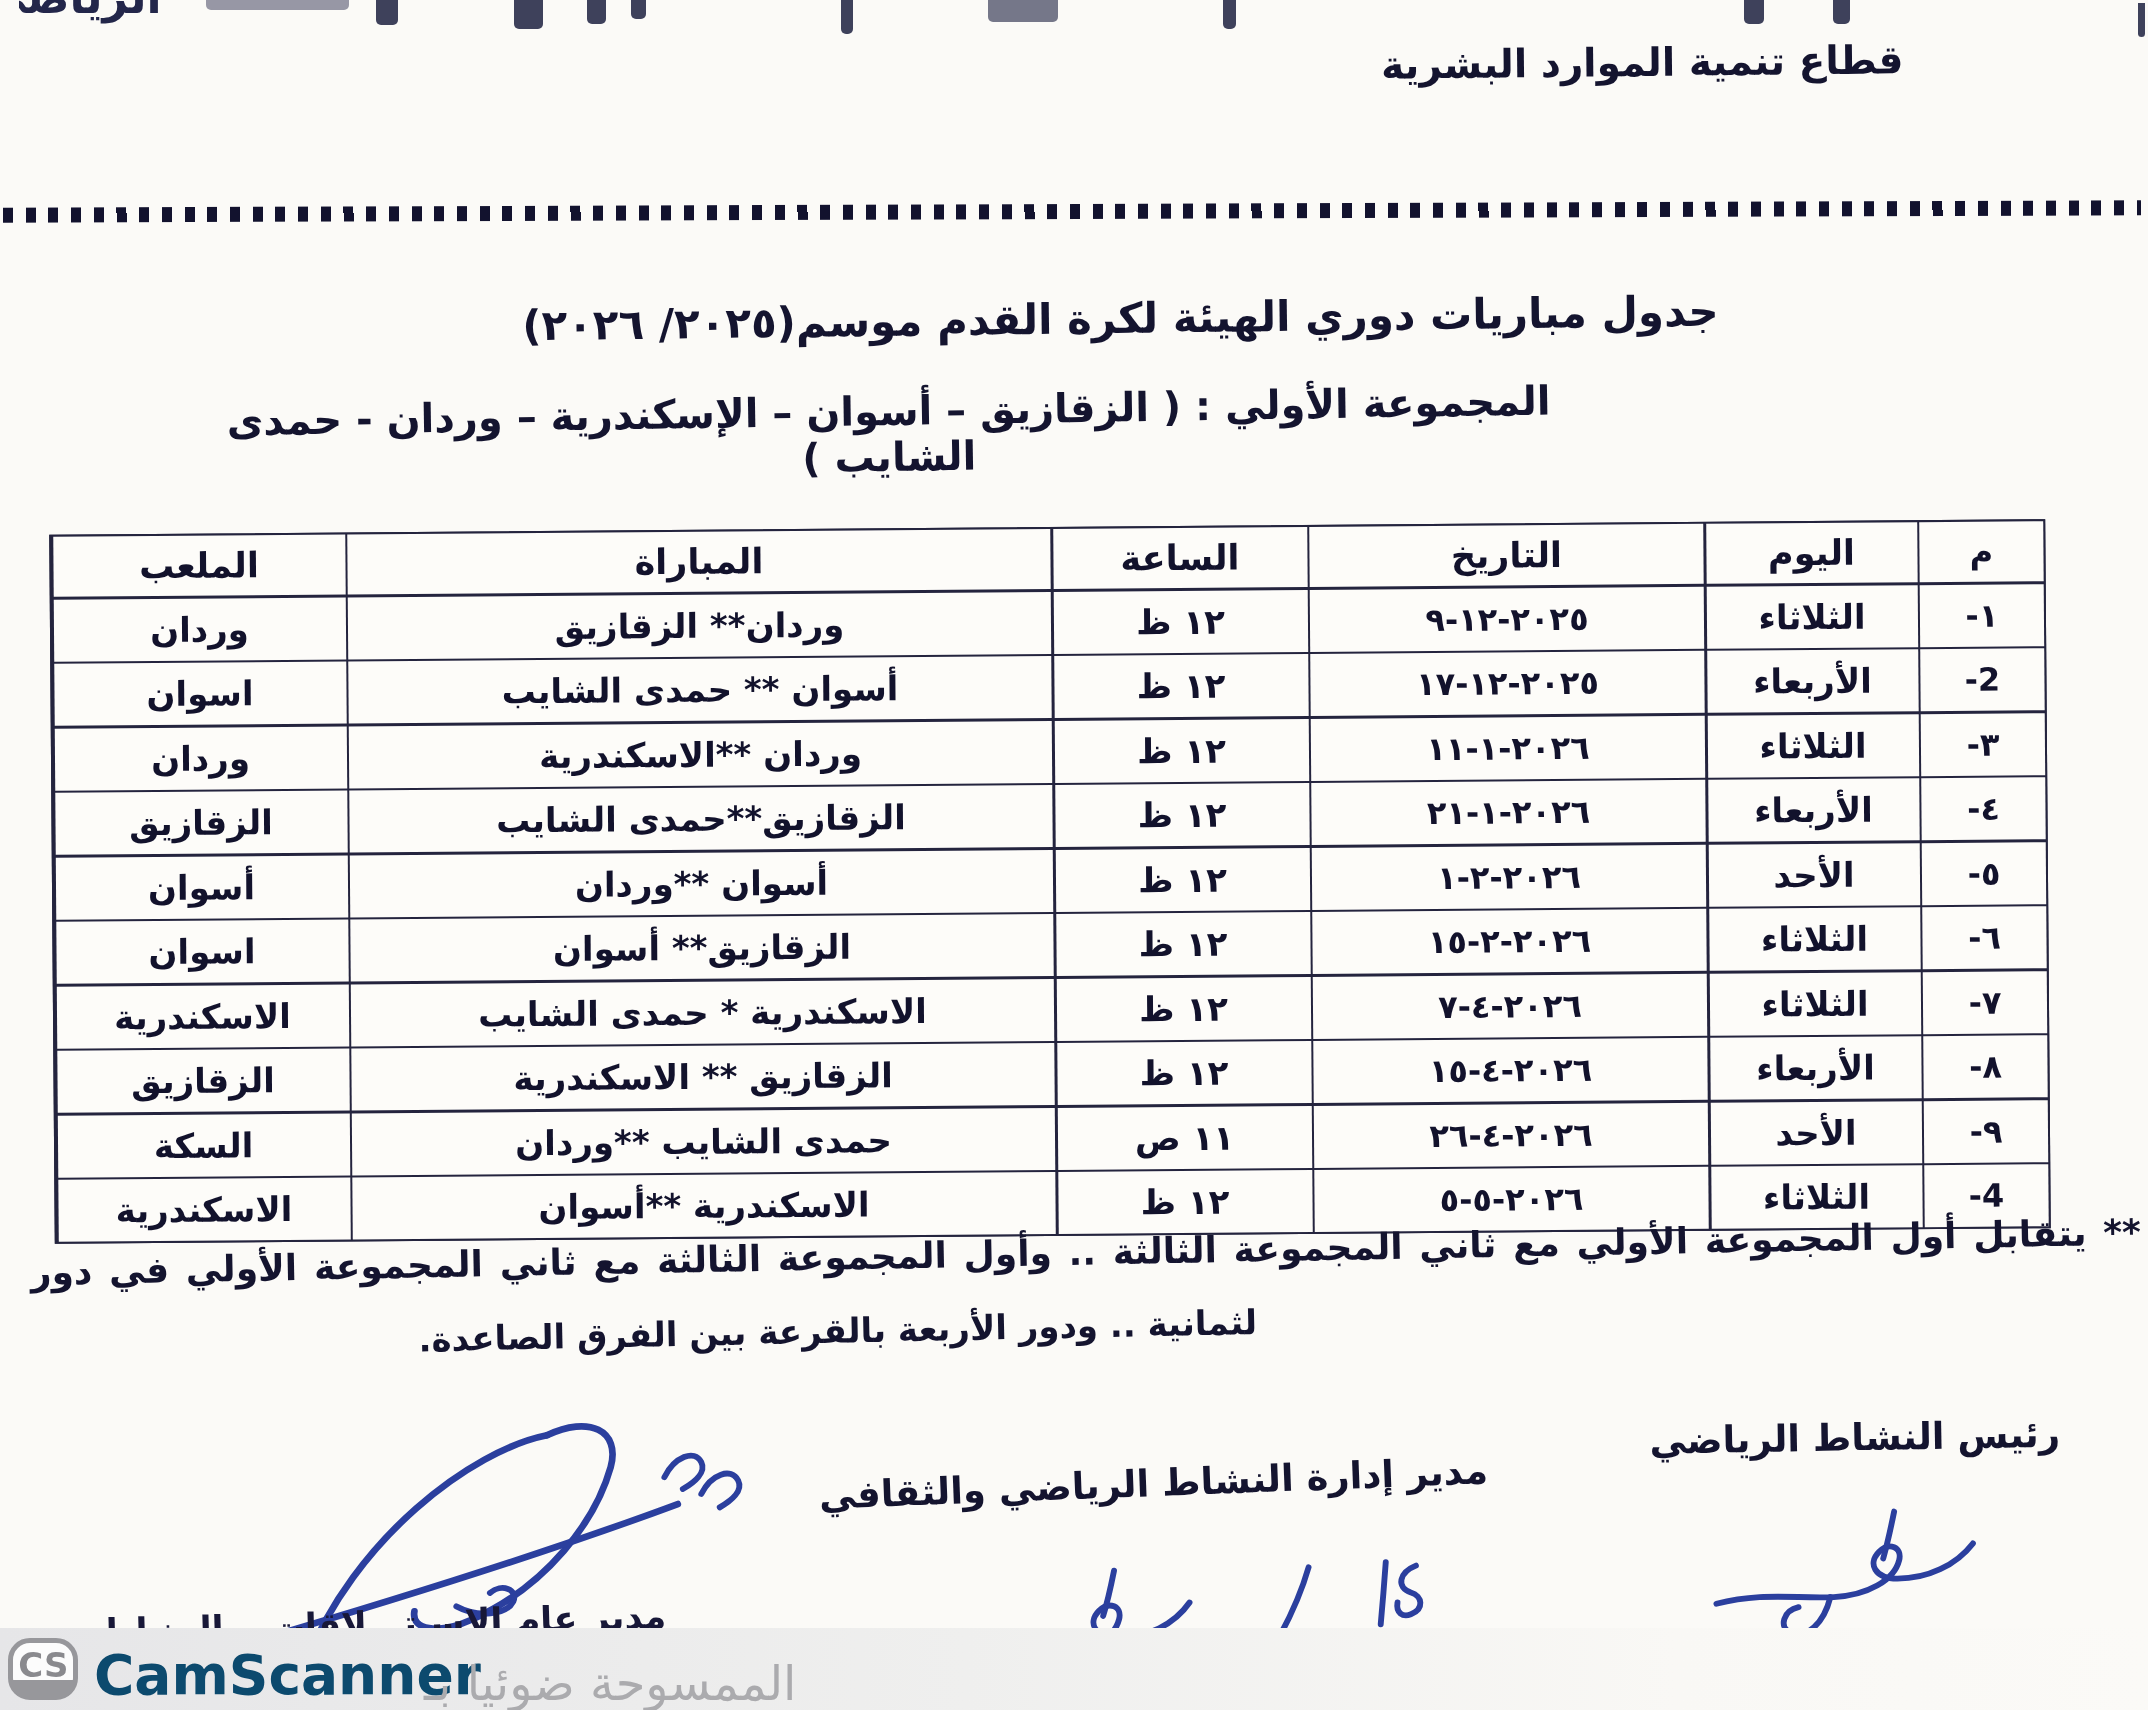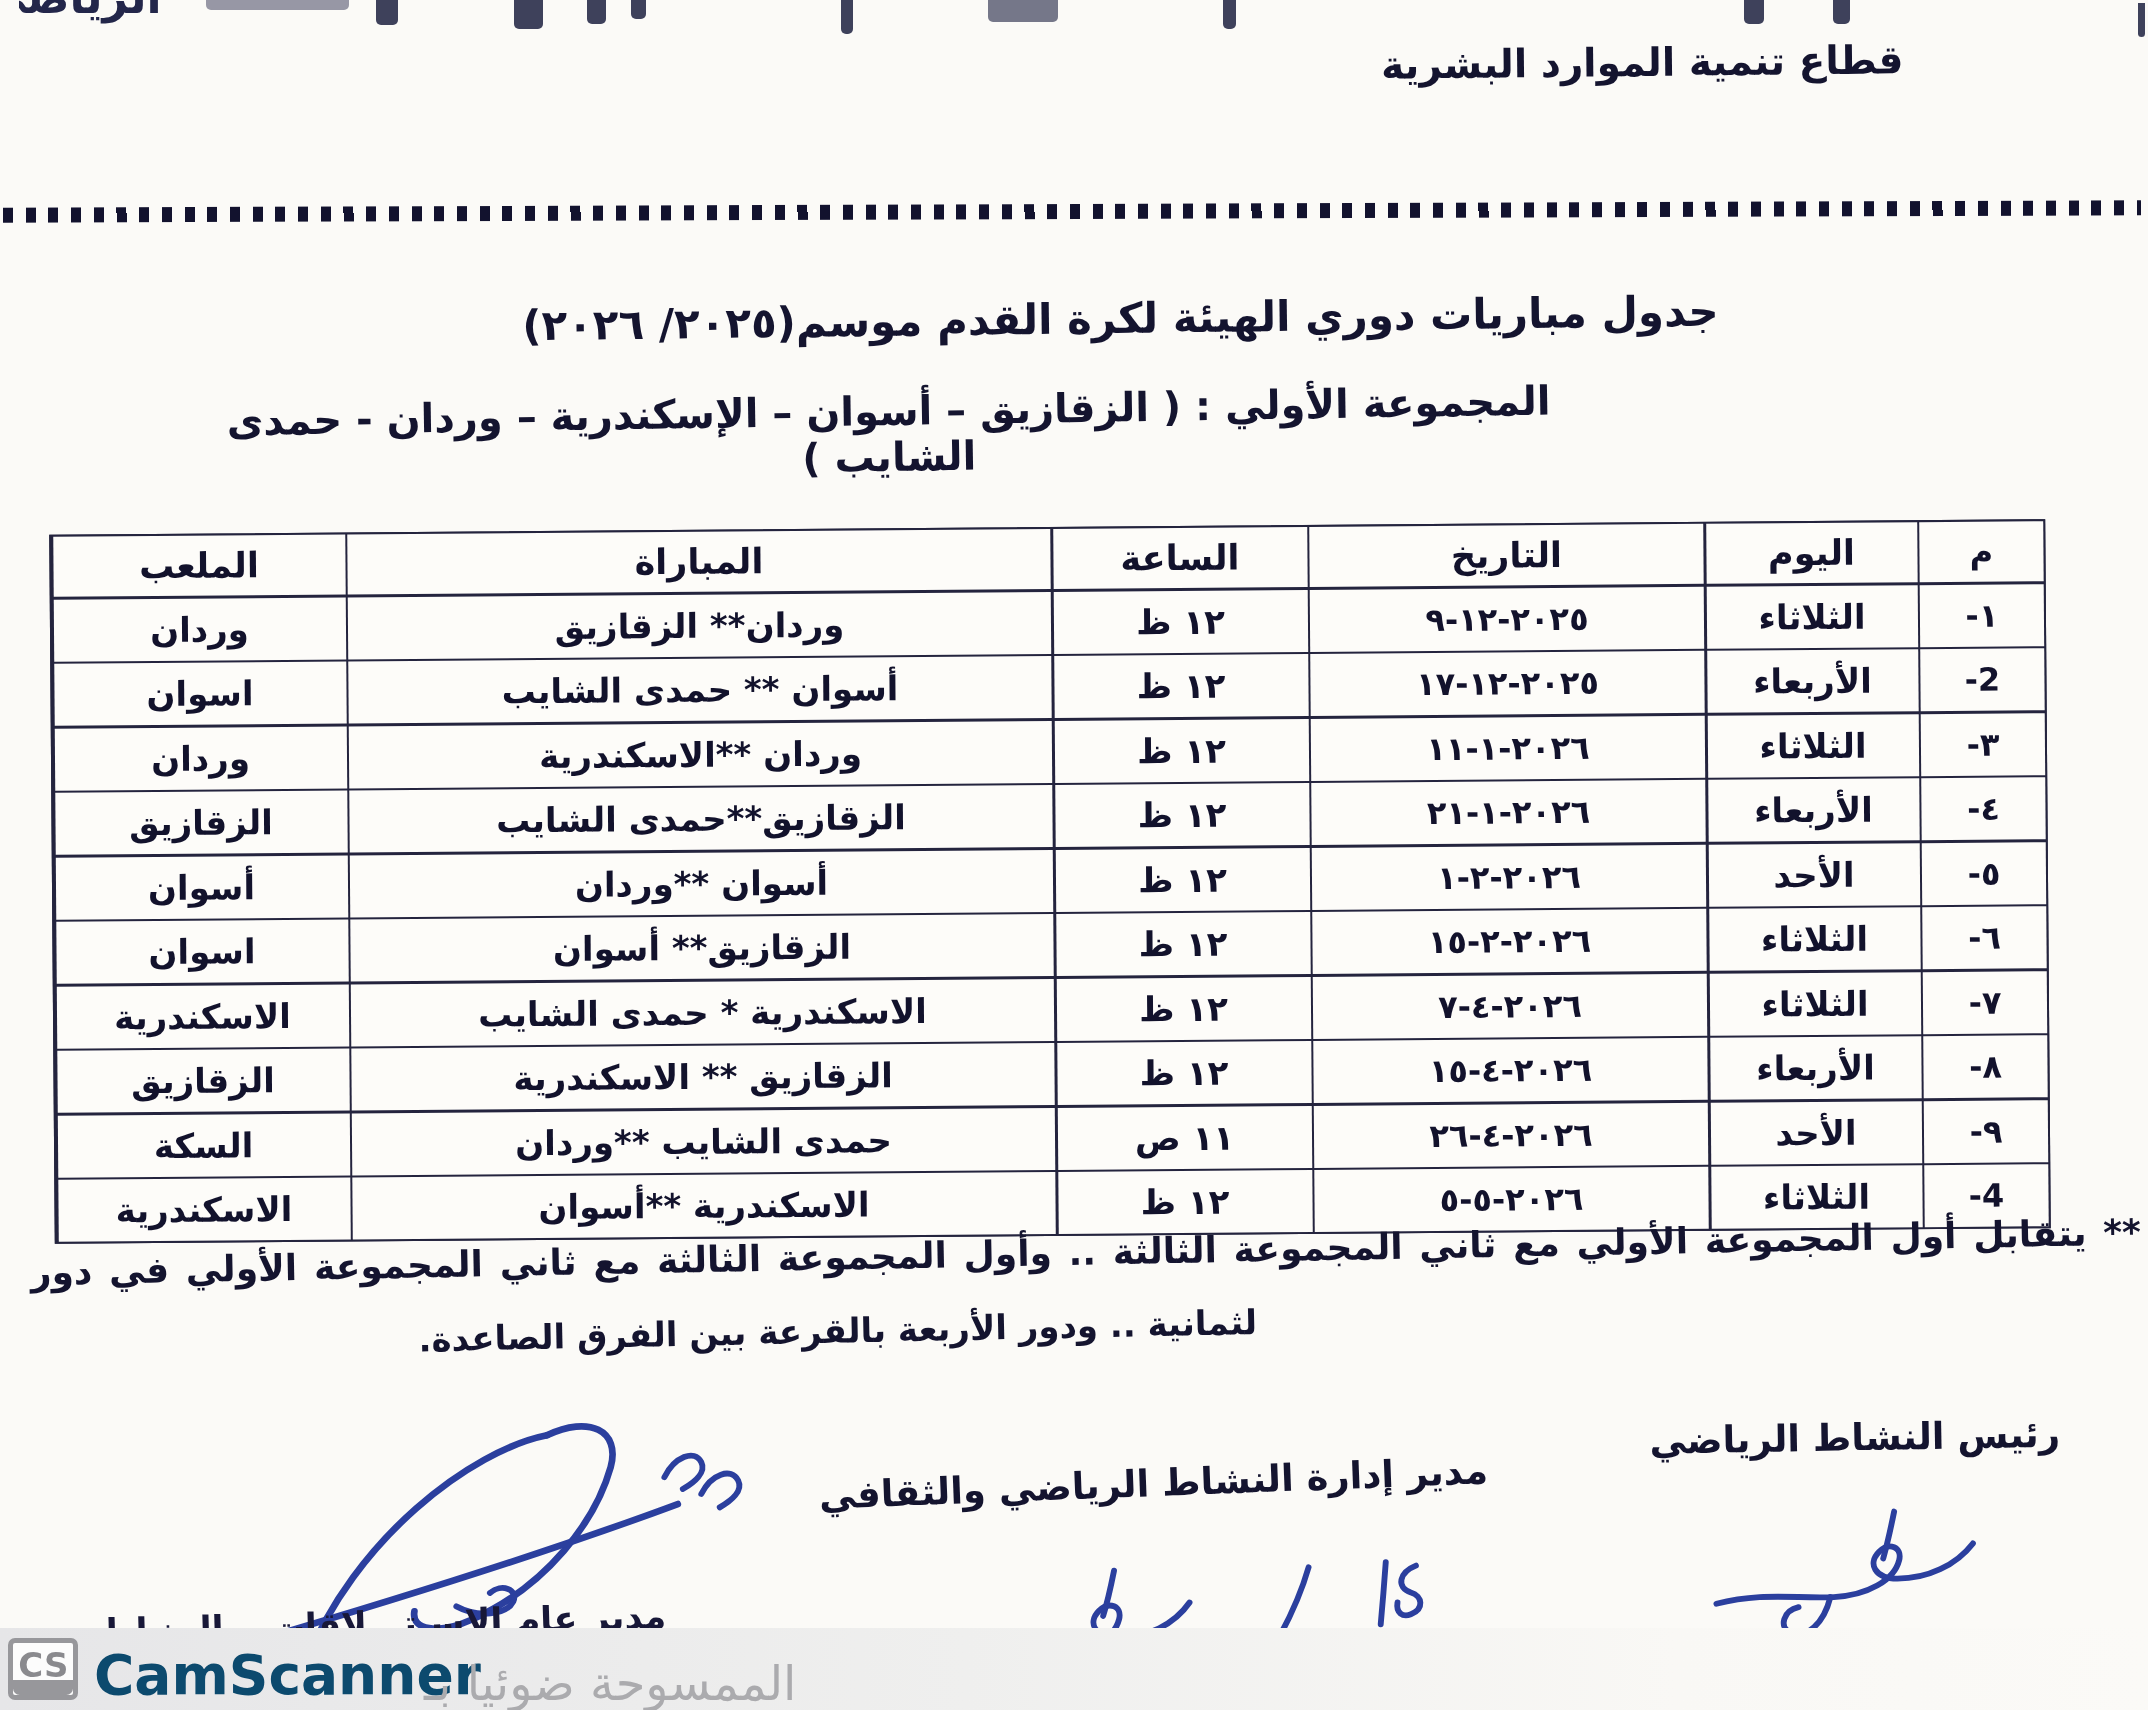--- a/index.html
+++ b/index.html
@@ -49,21 +49,21 @@
   .sig-title{font-weight:bold;font-size:37px;text-align:center;white-space:nowrap;}
   .sig-right-title{top:1416px;left:1678px;width:382px;transform:rotate(-1deg);}
   .sig-mid-title{top:1462px;left:795px;width:717px;transform:rotate(-2.2deg);}
   .sig-left-caption{top:1604px;left:88px;width:596px;font-weight:bold;font-size:35px;text-align:center;transform:rotate(-1.6deg);white-space:nowrap;color:#181838;}
   .sig-svg path{fill:none;stroke:#2b3f9e;stroke-linecap:round;stroke-linejoin:round;}
   
   .bottom-band{top:1628px;left:0;width:2148px;height:82px;
     background:linear-gradient(to right,#e6e6e8 0%,#efefee 45%,#f9f8f5 78%,#fbfaf7 100%);}
   .cs-badge{
     top:1638px;left:8.4px;width:70px;height:62px;box-sizing:border-box;
-    border:5.9px solid #97979b;border-radius:7px;background:#fcfcfc;
+    border:5.9px solid #97979b;border-radius:22px;background:#fcfcfc;
     display:flex;align-items:flex-start;justify-content:center;
   }
   .cs-badge .cs-label{font-weight:bold;font-size:34px;color:#8a8a8e;line-height:44px;}
   .cs-badge .cs-bar{position:absolute;left:0;right:0;bottom:0;height:15px;background:#97979b;border-radius:0 0 6.7px 6.7px;}
   .cs-brand{top:1643px;left:94px;font-size:55px;font-weight:bold;color:#0c4a6e;direction:ltr;}
   .cs-ar{top:1655px;left:424px;font-size:48px;color:#ababae;}
 </style>
 </head>
 <body>
 

